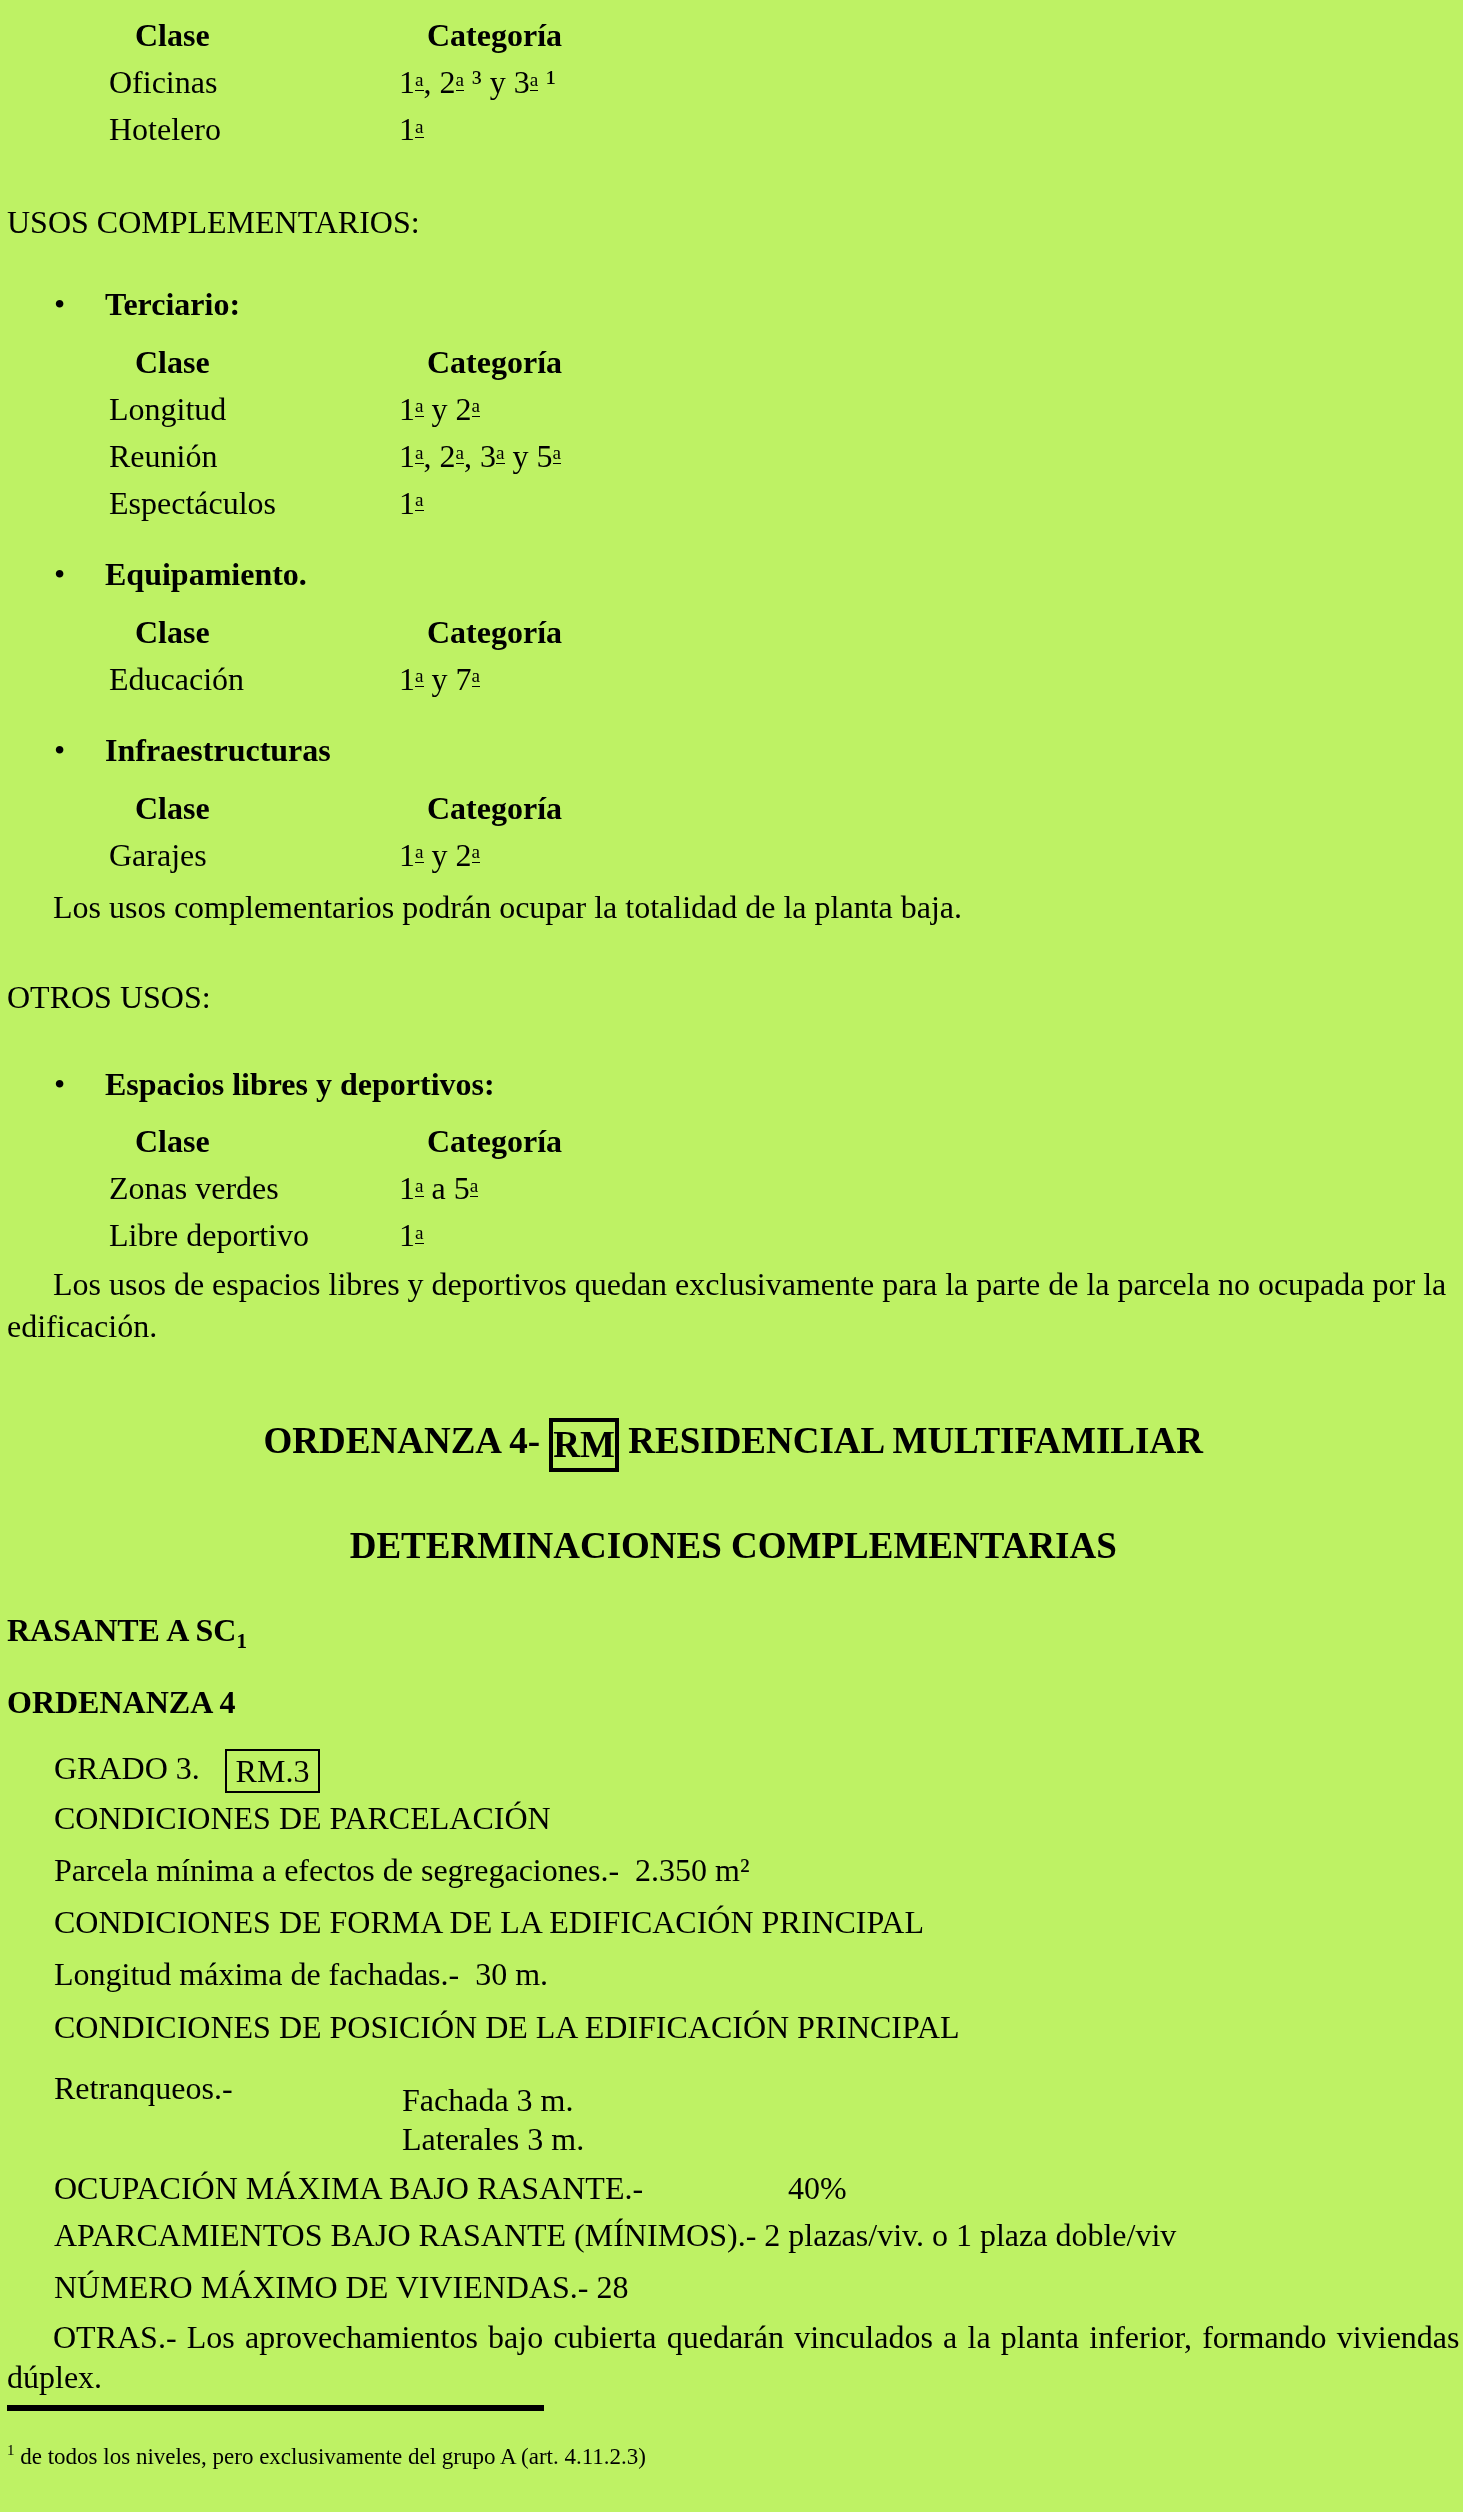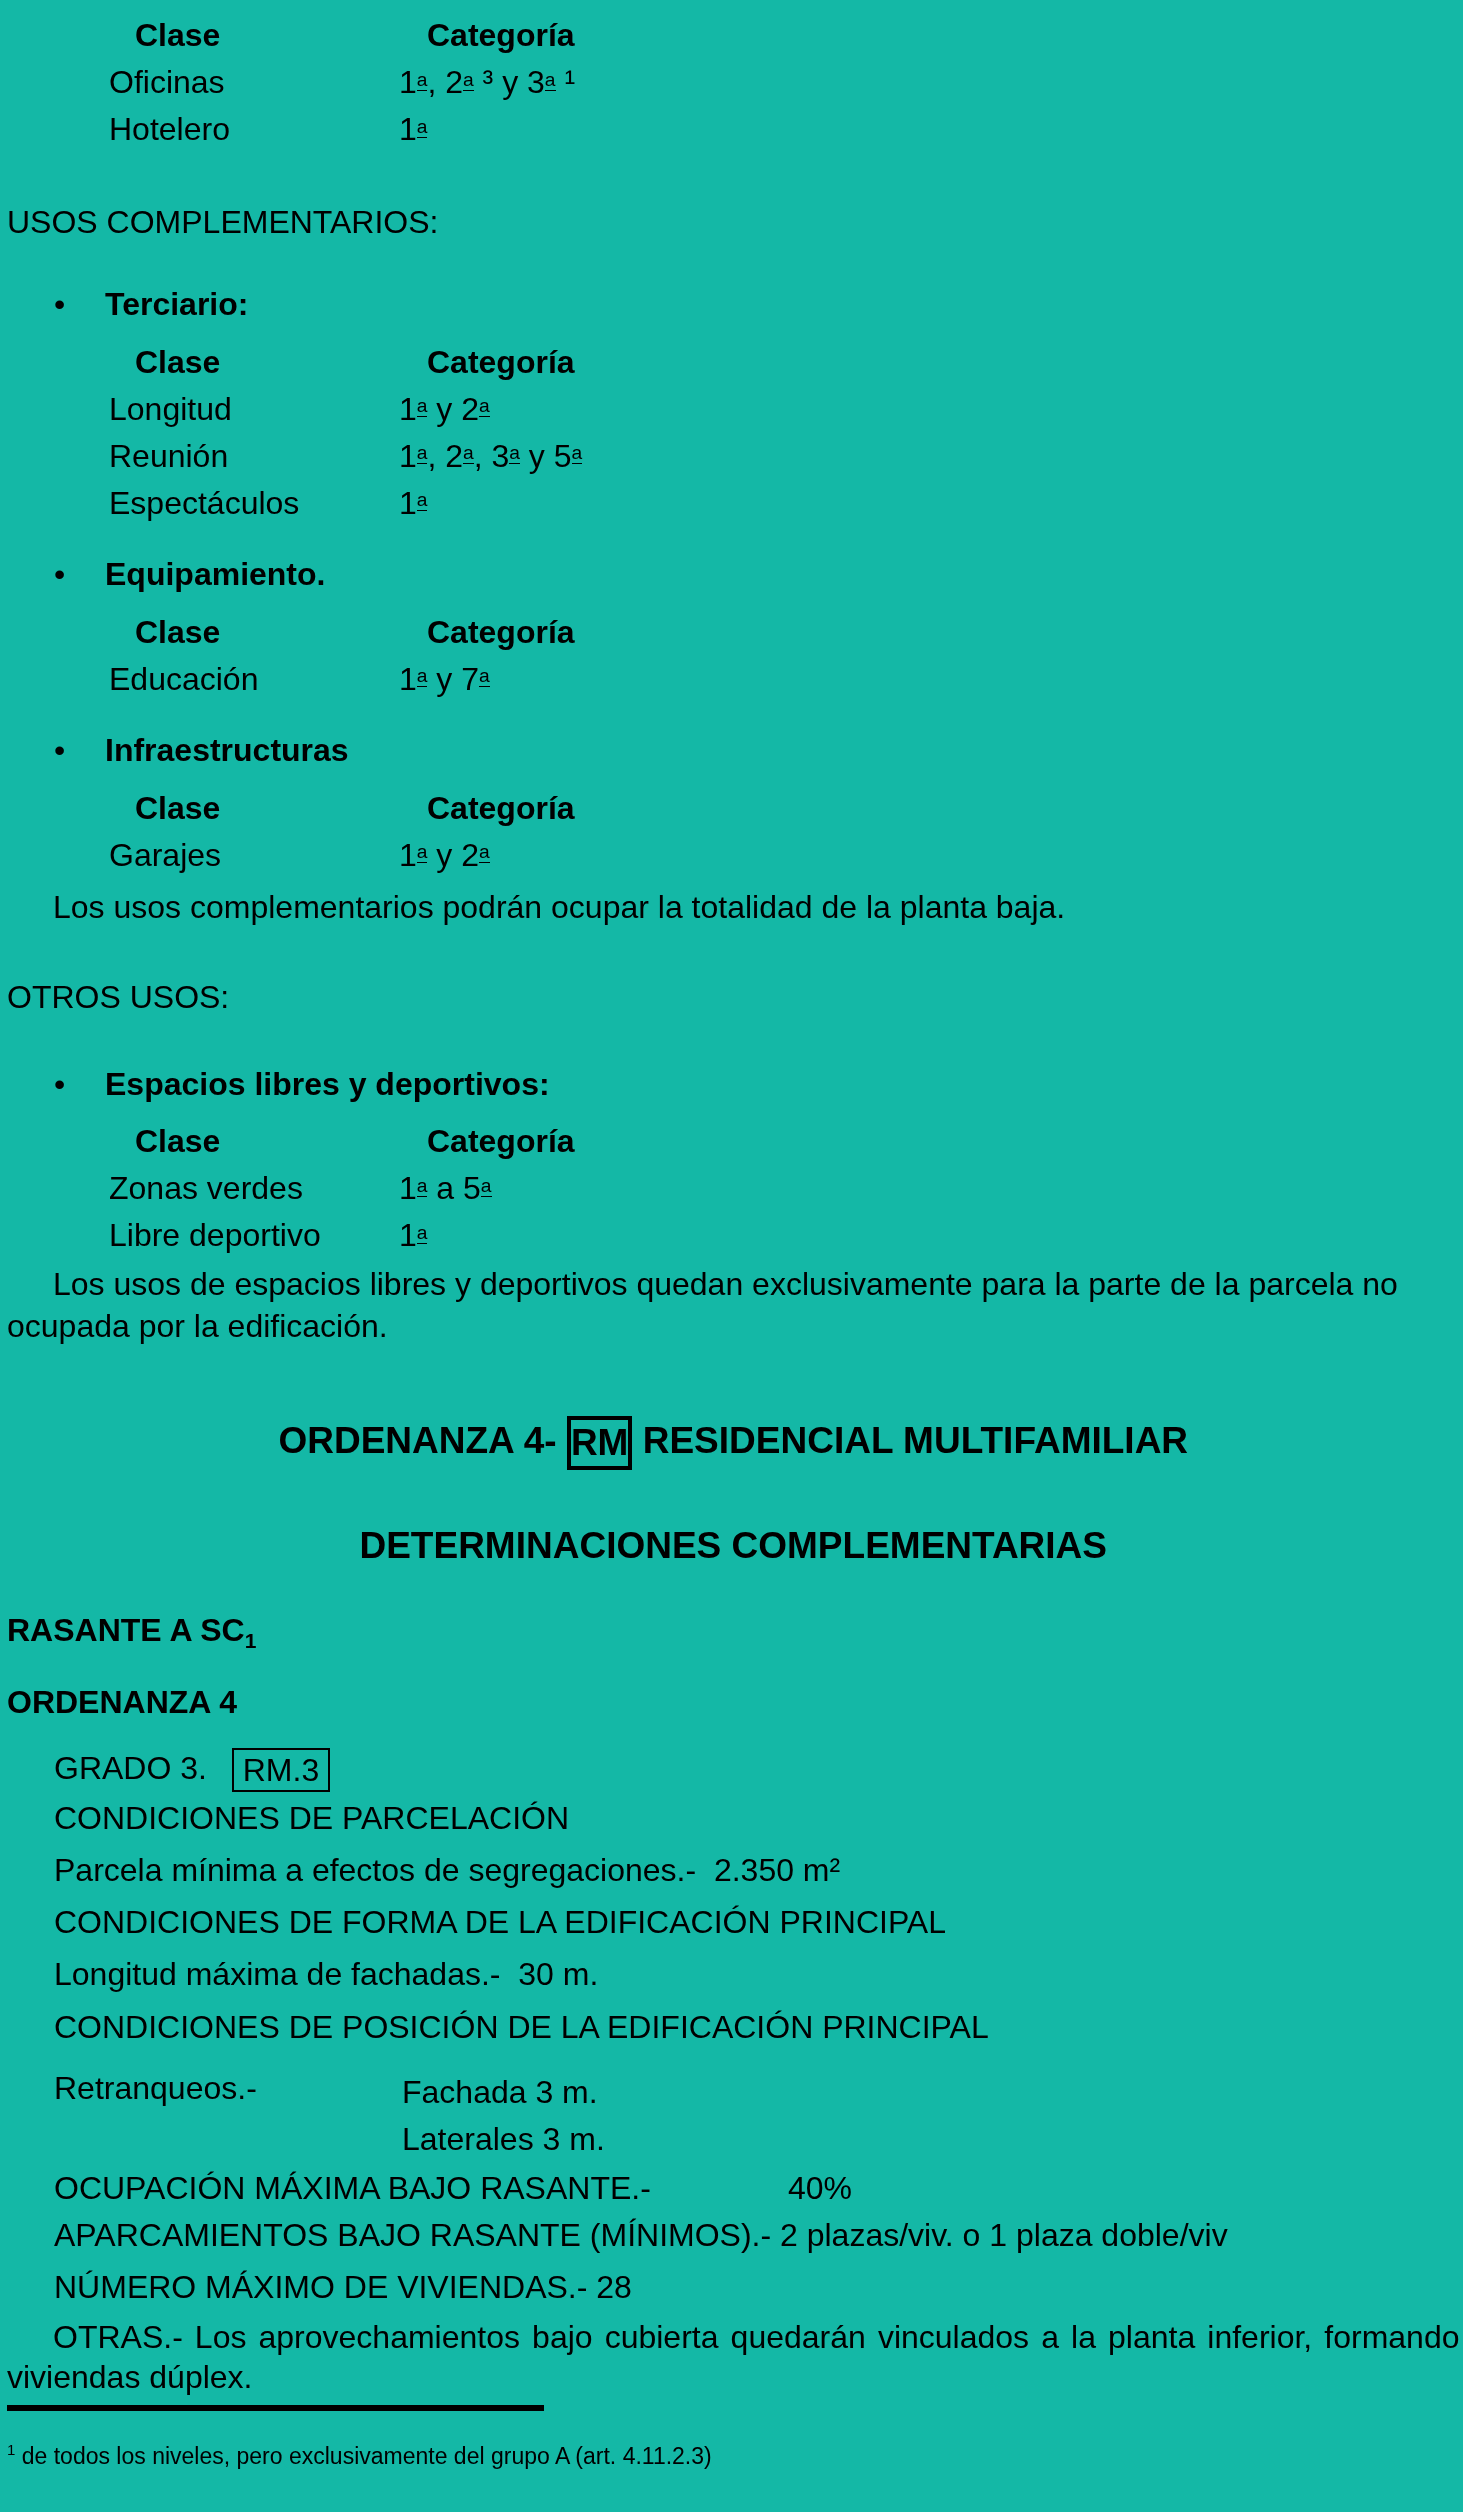--- a/index.html
+++ b/index.html
@@ -1,21 +1,21 @@
 <!DOCTYPE html>
 <html style="font-size:14px"><head>
 <meta charset="utf-8">
 <style>
   html,body{margin:0;padding:0;background:#ffffff;}
   .page{
     position:relative;
     width:1463px;height:2512px;
     box-sizing:border-box;
-    background:#14b8a6;color:#000000;
-    font-family:Liberation Sans, sans-serif;
+    background:#bef264;color:#000000;
+    font-family:Liberation Serif, serif;
     font-size:32px;
     padding:12.3px 3.5px 0 7px;
     overflow:hidden;
   }
   
   .line{position:relative;height:47px;line-height:47px;white-space:pre-wrap;}
   
   .tbl-head .th{position:absolute;top:0;font-weight:bold;}
   .th-clase{left:128px;}
   .th-cat{left:420px;}
@@ -43,21 +43,21 @@
   .ord4{margin-top:24.6px;}
   sub{font-size:21px;}
   sup{font-size:19.3px;}
   
   .det{margin-top:16px;}
   .det-line{position:relative;padding-left:47px;height:47px;line-height:47px;white-space:pre-wrap;}
   .grado-line{height:53px;line-height:53px;}
   .grado-box{display:inline-block;border:2.6px solid #000;padding:0 8.8px;margin-left:25px;line-height:40px;vertical-align:middle;}
   .mt6{margin-top:5.3px;} .mt14{margin-top:12.3px;}
   .retr{height:51px;line-height:51px;}
-  .retr-val{position:absolute;left:395px;top:4px;white-space:pre-wrap;}
+  .retr-val{position:absolute;left:395px;top:12px;white-space:pre-wrap;}
   .retr-only{padding-left:395px;}
   .ocup-val{position:absolute;left:781px;top:0;}
   
   .otras{margin:5.3px 0 0 0;line-height:40px;text-indent:46px;text-align:justify;}
   
   .foot-rule{margin-top:8.8px;width:537px;height:5.3px;background:#000;}
   .footnote{margin-top:26px;font-size:23px;line-height:26px;}
   .footnote sup{font-size:15px;}
   
   .ord-a{display:inline-block;font-size:0.60em;line-height:1;vertical-align:0.40em;

